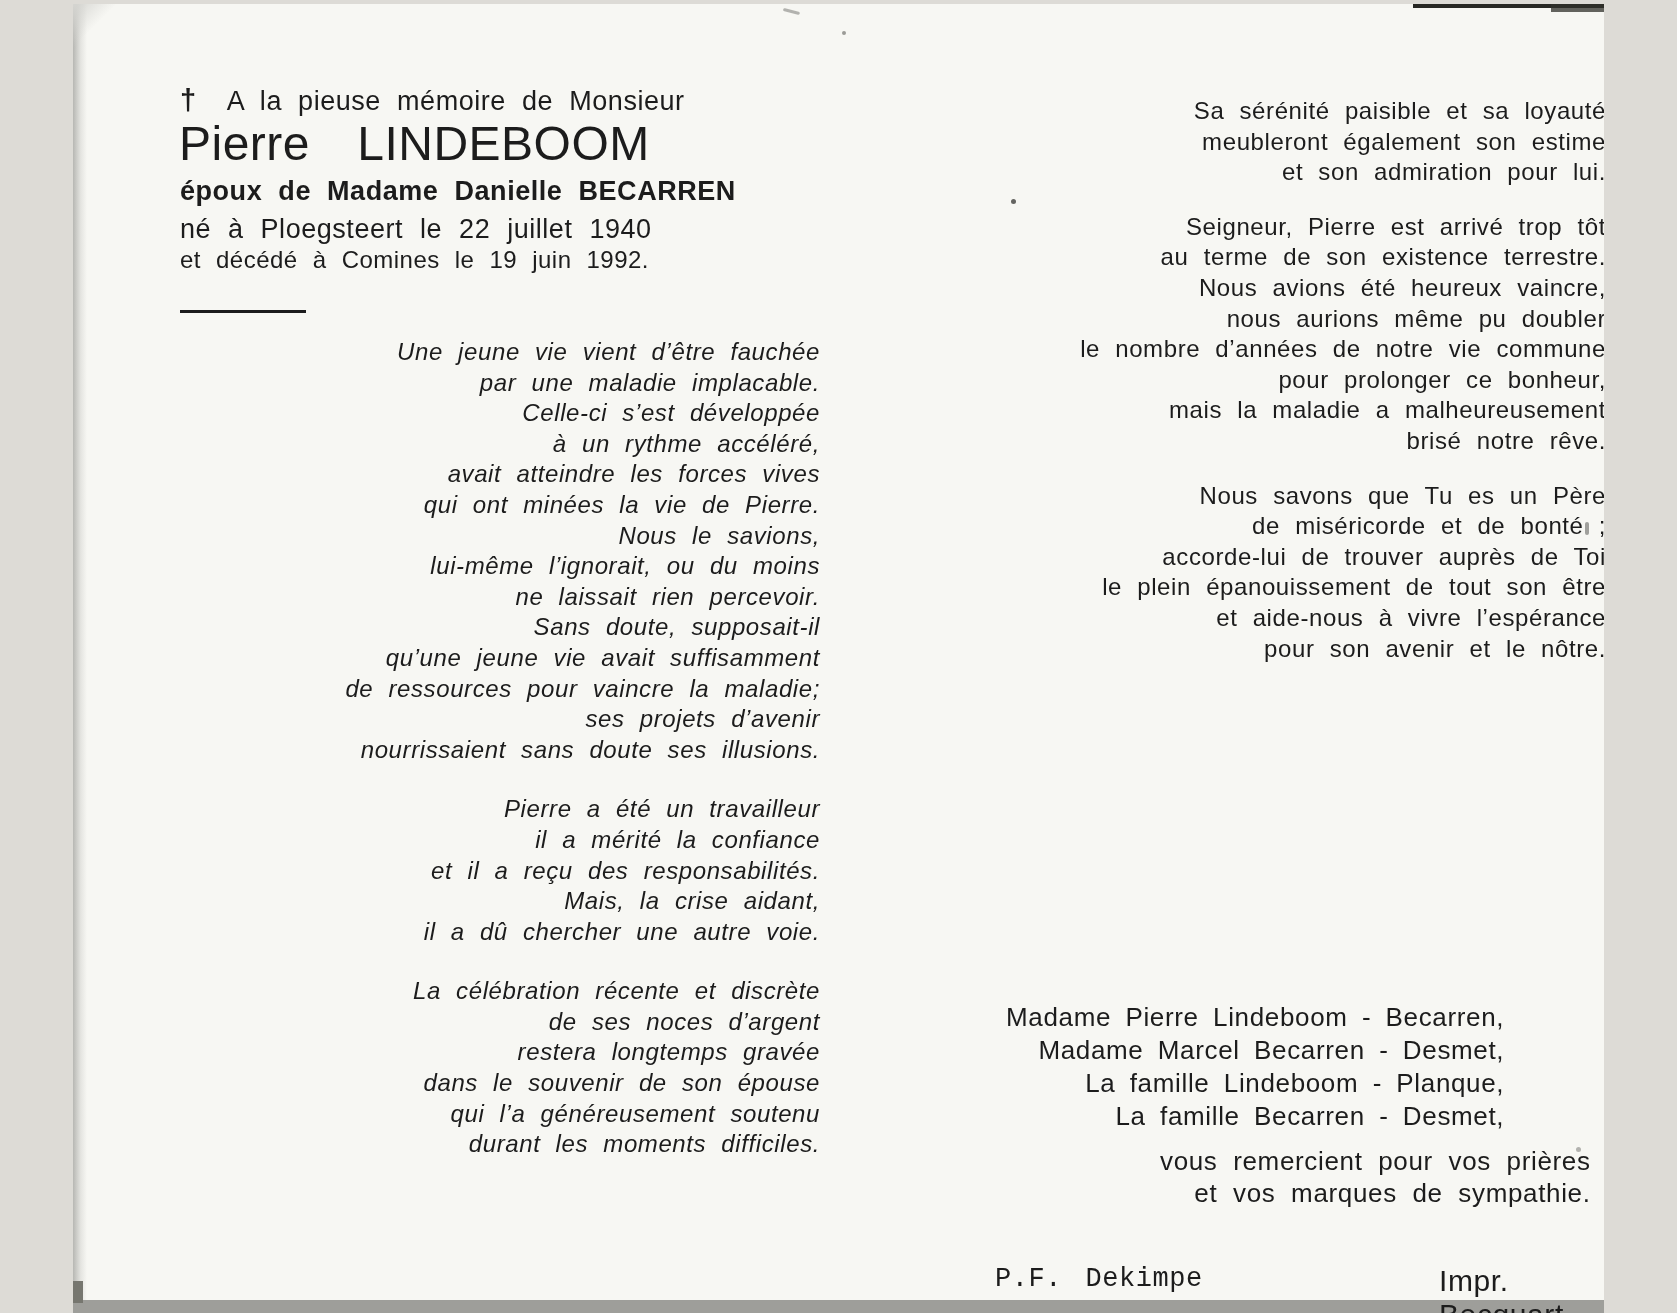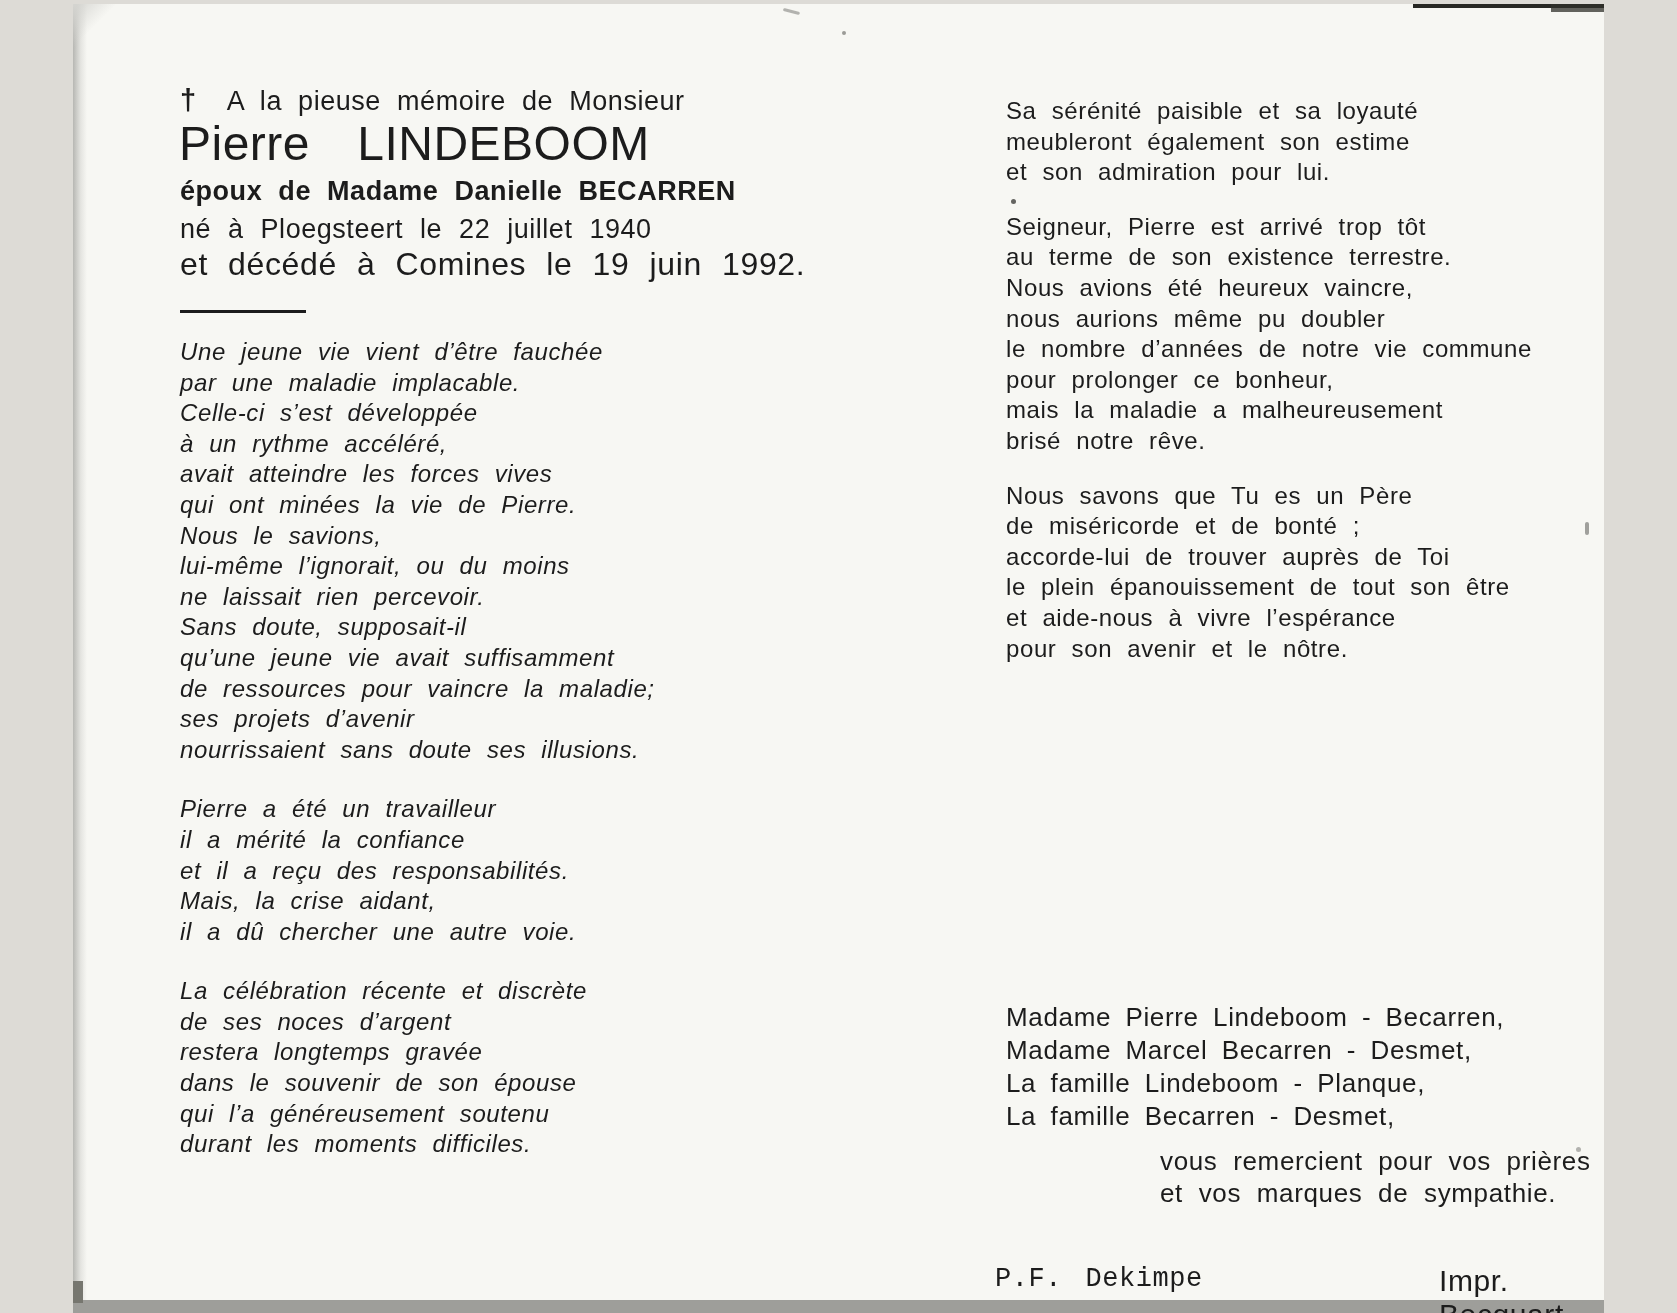--- a/index.html
+++ b/index.html
@@ -27,29 +27,29 @@
   .s3{left:1503px;top:1143px;width:5px;height:5px;background:#b2b2ae;}
   .s4{left:710px;top:6px;width:17px;height:3px;background:#8d8d89;border-radius:2px;transform:rotate(14deg);opacity:.65;}
   .s5{left:769px;top:27px;width:4px;height:4px;background:#9b9b97;}
   
   .dedication{position:absolute;left:107px;top:80px;font-size:27px;word-spacing:.3em;letter-spacing:.02em;white-space:nowrap;}
   .cross{font-weight:bold;margin-right:30px;font-size:29px;}
   .deceased-name{position:absolute;left:106px;top:112px;margin:0;font-size:48px;font-weight:normal;
     word-spacing:.7em;letter-spacing:.01em;white-space:nowrap;}
   .spouse{position:absolute;left:107px;top:172px;font-size:27px;font-weight:bold;word-spacing:.3em;letter-spacing:.02em;white-space:nowrap;}
   .birth{position:absolute;left:107px;top:210px;font-size:27px;word-spacing:.33em;letter-spacing:.02em;white-space:nowrap;}
-  .death{position:absolute;left:107px;top:242px;font-size:32px;word-spacing:.33em;letter-spacing:.02em;white-space:nowrap;}
+  .death{position:absolute;left:107px;top:242px;font-size:24px;word-spacing:.33em;letter-spacing:.02em;white-space:nowrap;}
   .divider{position:absolute;left:107px;top:306px;width:126px;height:3px;background:#1c1c1c;}
   
   .col-left{position:absolute;left:107px;top:333px;width:640px;font-style:italic;}
   .col-right{position:absolute;left:933px;top:92px;width:600px;}
   .para{margin:0 0 29px 0;}
   .col-right .para{margin-bottom:24px;}
   .para .tl,.family .tl,.thanks .tl{
-    font-size:24px;line-height:30.6px;word-spacing:.33em;letter-spacing:.025em;white-space:nowrap;}
+    font-size:24px;line-height:30.6px;word-spacing:.33em;letter-spacing:.025em;white-space:nowrap;text-align:right;}
   
   .family{position:absolute;left:933px;top:997px;}
   .family .tl{font-size:26px;line-height:33px;word-spacing:.25em;}
   .thanks{position:absolute;left:1087px;top:1141px;}
   .thanks .tl{font-size:26px;line-height:32px;word-spacing:.3em;}
   
   .footer-left{position:absolute;left:922px;top:1260px;font-size:27px;word-spacing:.25em;letter-spacing:.02em;font-family:Liberation Mono, monospace;}
   .footer-right{position:absolute;left:1366px;top:1260px;font-size:30px;word-spacing:.25em;letter-spacing:.02em;}
 </style>
 </head>

